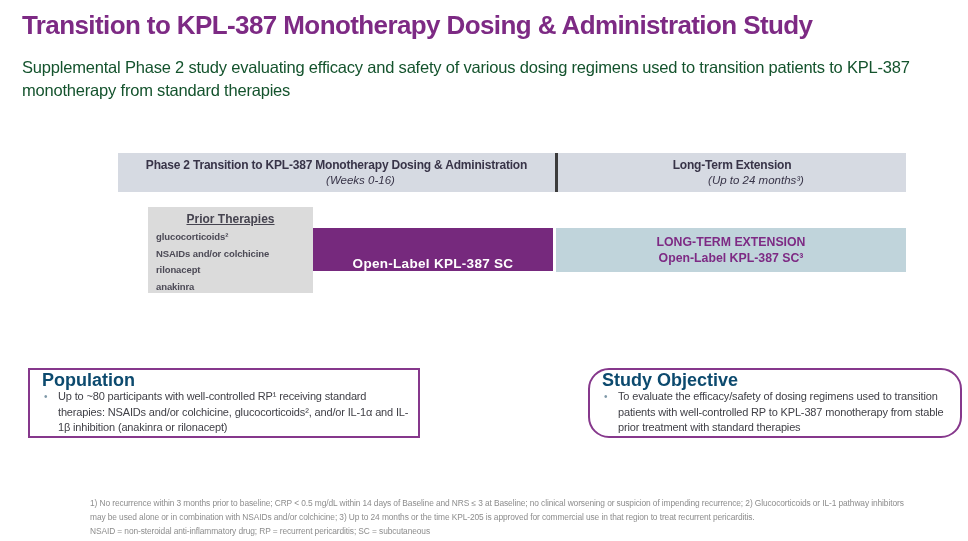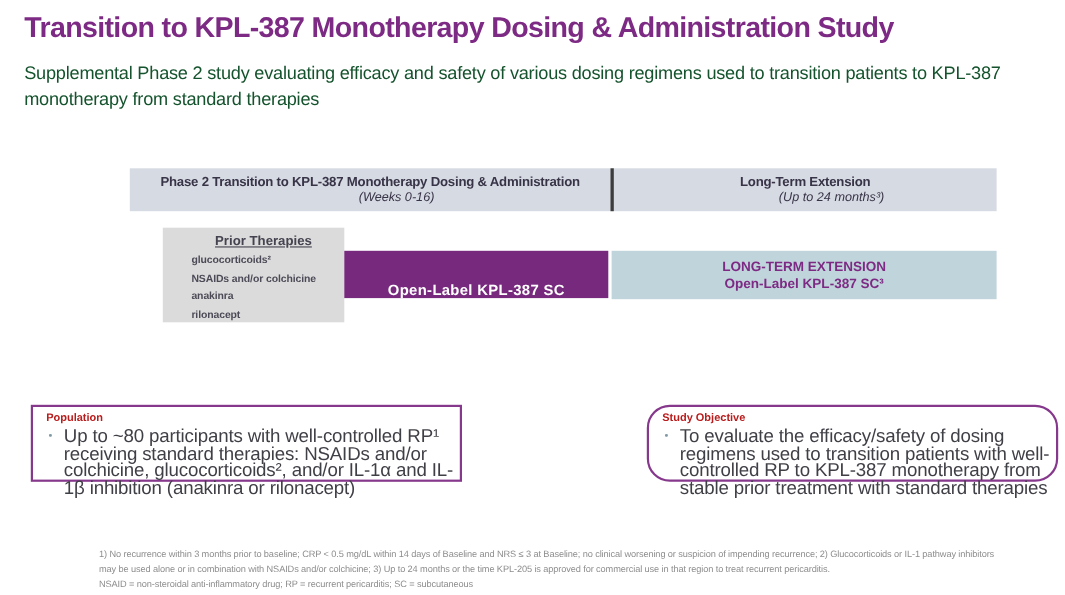--- a/index.html
+++ b/index.html
@@ -29,21 +29,20 @@
   .header-cell.left { width: 437px; }
   .header-cell.right { flex: 1; }
   .header-divider { width: 3px; background: #3c3c3c; }
   .header-title { font-size: 12px; font-weight: bold; letter-spacing: -0.2px; line-height: 15px; }
   .header-duration { font-size: 11.5px; font-style: italic; line-height: 14px; margin-left: 48px; }
 
   
   .prior-box {
     position: absolute; left: 148px; top: 207px; width: 165px; height: 86px;
     background: #dbdbdb;
-    padding-left: 18px;
   }
   .prior-title {
     margin-top: 5px; text-align: center; font-size: 12px; font-weight: bold;
     color: #45434f; text-decoration: underline;
   }
   .prior-items { margin-top: 3px; padding-left: 8px; list-style: none; }
   .prior-item {
     font-size: 9.5px; font-weight: bold; color: #4c4a56; line-height: 16.5px;
     letter-spacing: -0.1px;
   }
@@ -63,28 +62,28 @@
   }
   .lte-line { color: #7d2a84; font-size: 12.3px; font-weight: bold; line-height: 16px; }
 
   
   .callout {
     position: absolute; top: 368px; height: 70px; background: #ffffff;
     border: 2px solid #86388c; padding: 3px 6px 3px 12px;
   }
   .callout.population { left: 28px; width: 392px; }
   .callout.objective { left: 588px; width: 374px; border-radius: 21px; }
-  .callout-heading { color: #b91c1c; font-size: 10px; font-weight: bold; line-height: 15px; }
+  .callout-heading { color: #0c4a6e; font-size: 18px; font-weight: bold; line-height: 15px; }
   .callout-bullet-row { display: flex; margin-top: 1px; }
   .bullet-dot {
     width: 16px; flex: 0 0 16px; color: #7f99a8; font-size: 10px; line-height: 15.5px;
     padding-left: 2px;
   }
   .callout-text {
-    flex: 1; font-size: 17px; color: #3f3f46; line-height: 15.5px; letter-spacing: -0.15px;
+    flex: 1; font-size: 11px; color: #3f3f46; line-height: 15.5px; letter-spacing: -0.15px;
   }
 
   
   .footnotes { position: absolute; left: 90px; top: 497px; width: 880px; }
   .footnote-line {
     font-size: 8.4px; color: #8d8d8d; line-height: 13.8px; letter-spacing: -0.1px;
     white-space: nowrap;
   }
 </style>
 </head>
@@ -105,22 +104,22 @@
       <div class="header-title">Long-Term Extension</div>
       <div class="header-duration">(Up to 24 months³)</div>
     </div>
   </div>
 
   <div class="prior-box">
     <div class="prior-title">Prior Therapies</div>
     <ul class="prior-items">
       <li class="prior-item">glucocorticoids²</li>
       <li class="prior-item">NSAIDs and/or colchicine</li>
+      <li class="prior-item">rilonacept</li>
       <li class="prior-item">anakinra</li>
-      <li class="prior-item">rilonacept</li>
     </ul>
   </div>
 
   <div class="open-label-bar">
     <div class="open-label-label">Open-Label KPL-387 SC</div>
   </div>
 
   <div class="lte-bar">
     <div class="lte-line">LONG-TERM EXTENSION</div>
     <div class="lte-line">Open-Label KPL-387 SC³</div>

